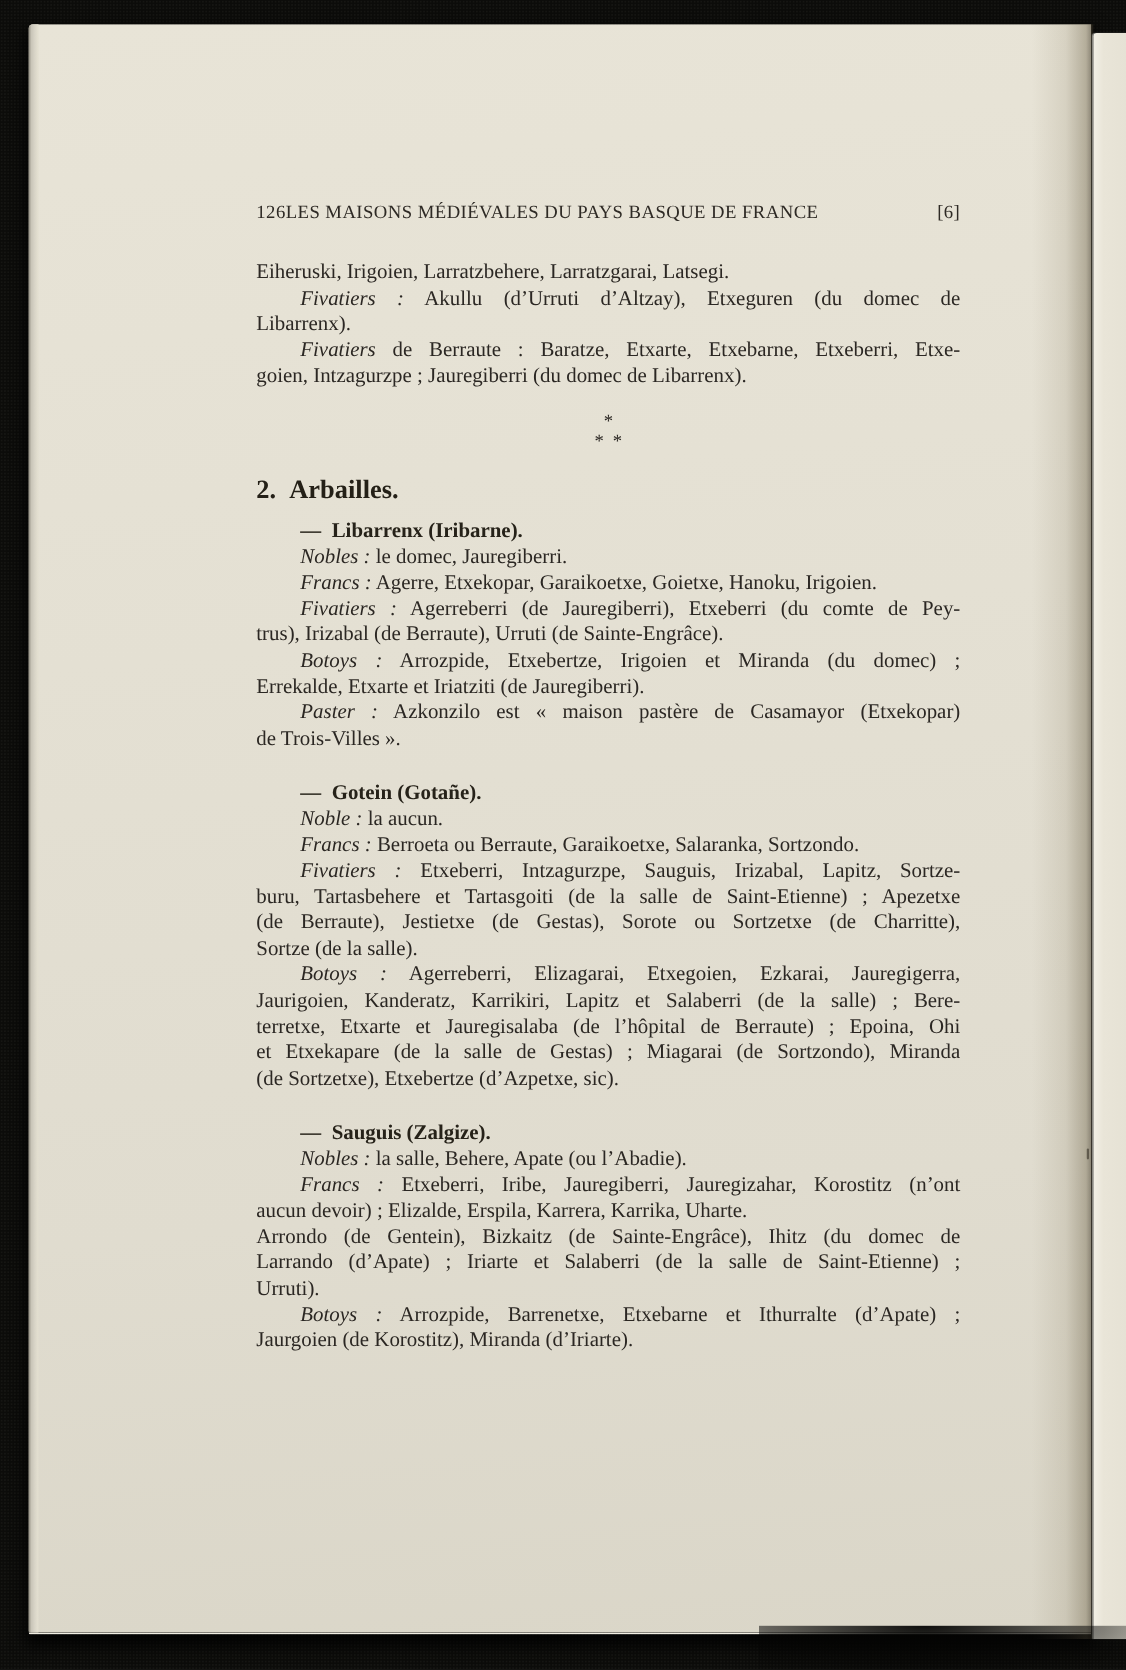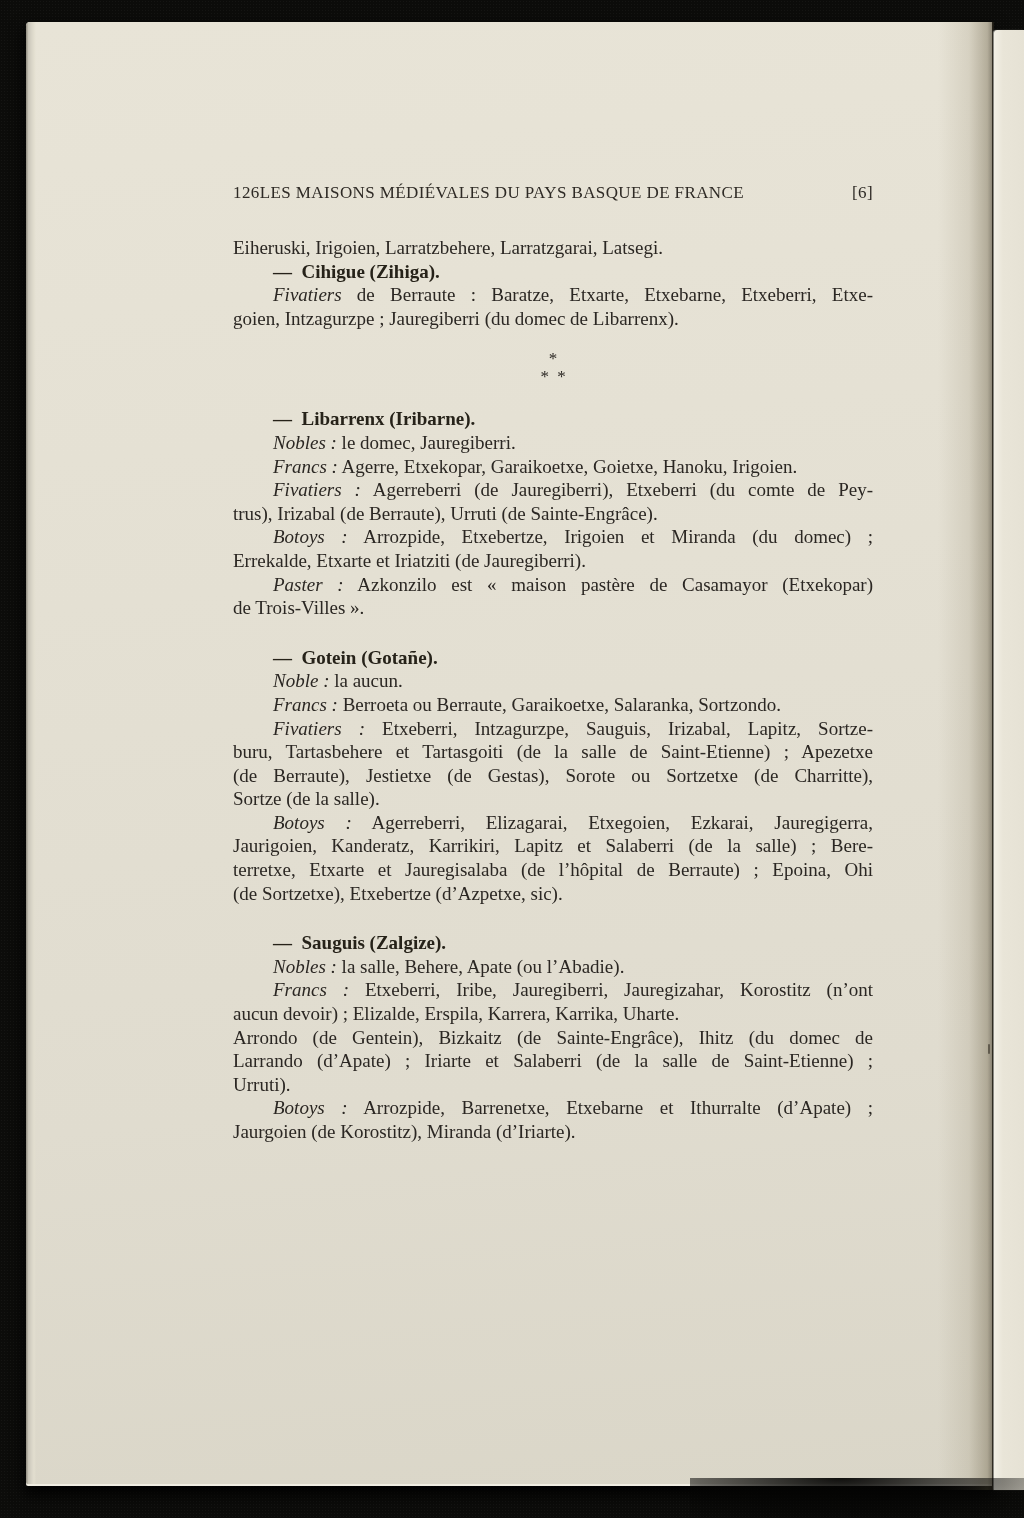--- a/index.html
+++ b/index.html
@@ -53,30 +53,34 @@
     <div class="textblock">
       <div class="hdr">
         <span>126</span>
         <span class="t">LES MAISONS MÉDIÉVALES DU PAYS BASQUE DE FRANCE</span>
         <span>[6]</span>
       </div>
       <div class="docbody" id="doc-body">
           <div class="para">
             <div class="ln"><span>Eiheruski, Irigoien, Larratzbehere, Larratzgarai, Latsegi.</span></div>
           </div>
-          <div class="sub">
-            <div class="ln"><span>— Cihigue (Zihiga).</span></div>
+          <div class="para">
+            <div class="ln j ind"><span class="it">Fivatiers :</span><span> Akullu (d’Urruti d’Altzay), Etxeguren (du domec de</span></div>
+            <div class="ln"><span>Libarrenx).</span></div>
           </div>
           <div class="para">
             <div class="ln j ind"><span class="it">Fivatiers</span><span> de Berraute : Baratze, Etxarte, Etxebarne, Etxeberri, Etxe-</span></div>
             <div class="ln"><span>goien, Intzagurzpe ; Jauregiberri (du domec de Libarrenx).</span></div>
           </div>
           <div class="stars">
             <div>*</div>
             <div>* *</div>
+          </div>
+          <div class="h2">
+            <div class="ln"><span>2. Arbailles.</span></div>
           </div>
           <div class="sub">
             <div class="ln"><span>— Libarrenx (Iribarne).</span></div>
           </div>
           <div class="para">
             <div class="ln ind"><span class="it">Nobles :</span><span> le domec, Jauregiberri.</span></div>
           </div>
           <div class="para">
             <div class="ln ind"><span class="it">Francs :</span><span> Agerre, Etxekopar, Garaikoetxe, Goietxe, Hanoku, Irigoien.</span></div>
           </div>
@@ -104,20 +108,21 @@
           <div class="para">
             <div class="ln j ind"><span class="it">Fivatiers :</span><span> Etxeberri, Intzagurzpe, Sauguis, Irizabal, Lapitz, Sortze-</span></div>
             <div class="ln j"><span>buru, Tartasbehere et Tartasgoiti (de la salle de Saint-Etienne) ; Apezetxe</span></div>
             <div class="ln j"><span>(de Berraute), Jestietxe (de Gestas), Sorote ou Sortzetxe (de Charritte),</span></div>
             <div class="ln"><span>Sortze (de la salle).</span></div>
           </div>
           <div class="para">
             <div class="ln j ind"><span class="it">Botoys :</span><span> Agerreberri, Elizagarai, Etxegoien, Ezkarai, Jauregigerra,</span></div>
             <div class="ln j"><span>Jaurigoien, Kanderatz, Karrikiri, Lapitz et Salaberri (de la salle) ; Bere-</span></div>
             <div class="ln j"><span>terretxe, Etxarte et Jauregisalaba (de l’hôpital de Berraute) ; Epoina, Ohi</span></div>
+            <div class="ln j"><span>et Etxekapare (de la salle de Gestas) ; Miagarai (de Sortzondo), Miranda</span></div>
             <div class="ln"><span>(de Sortzetxe), Etxebertze (d’Azpetxe, sic).</span></div>
           </div>
           <div class="sub gap">
             <div class="ln"><span>— Sauguis (Zalgize).</span></div>
           </div>
           <div class="para">
             <div class="ln ind"><span class="it">Nobles :</span><span> la salle, Behere, Apate (ou l’Abadie).</span></div>
           </div>
           <div class="para">
             <div class="ln j ind"><span class="it">Francs :</span><span> Etxeberri, Iribe, Jauregiberri, Jauregizahar, Korostitz (n’ont</span></div>

